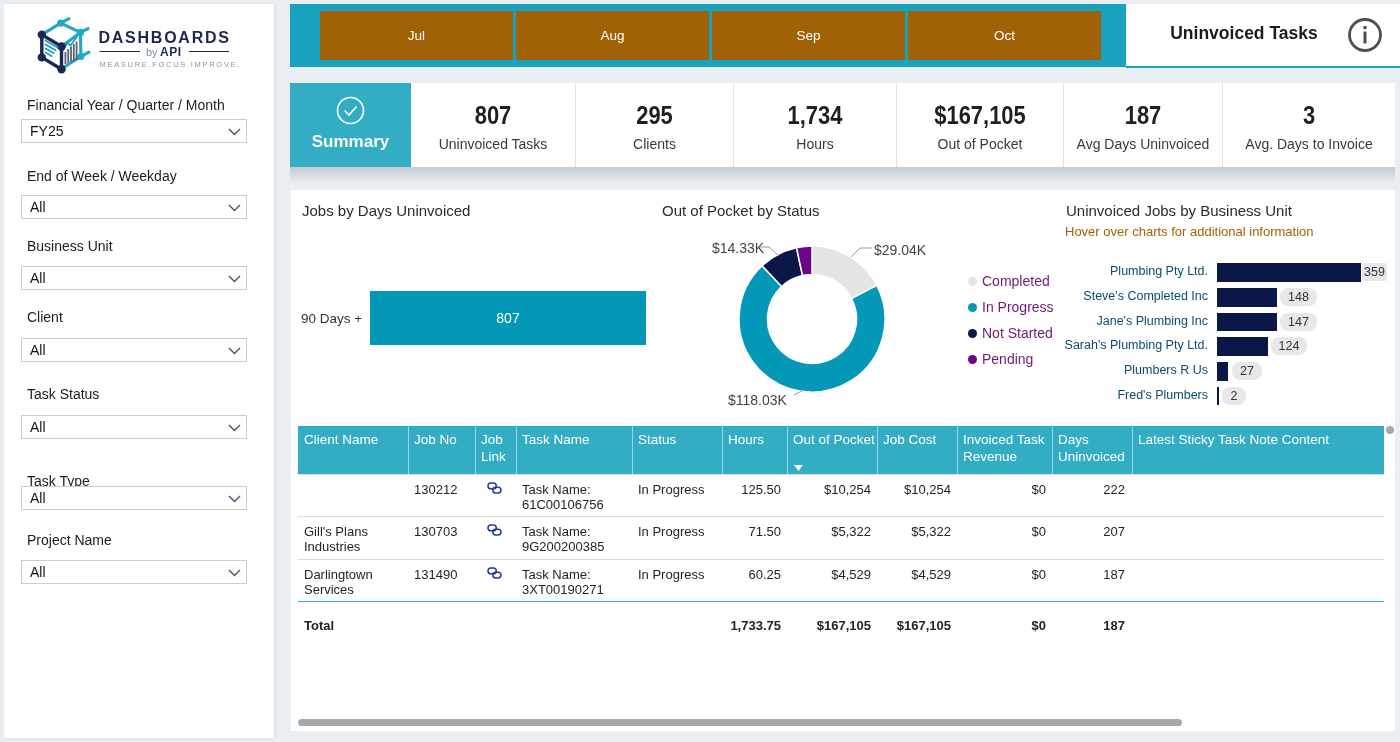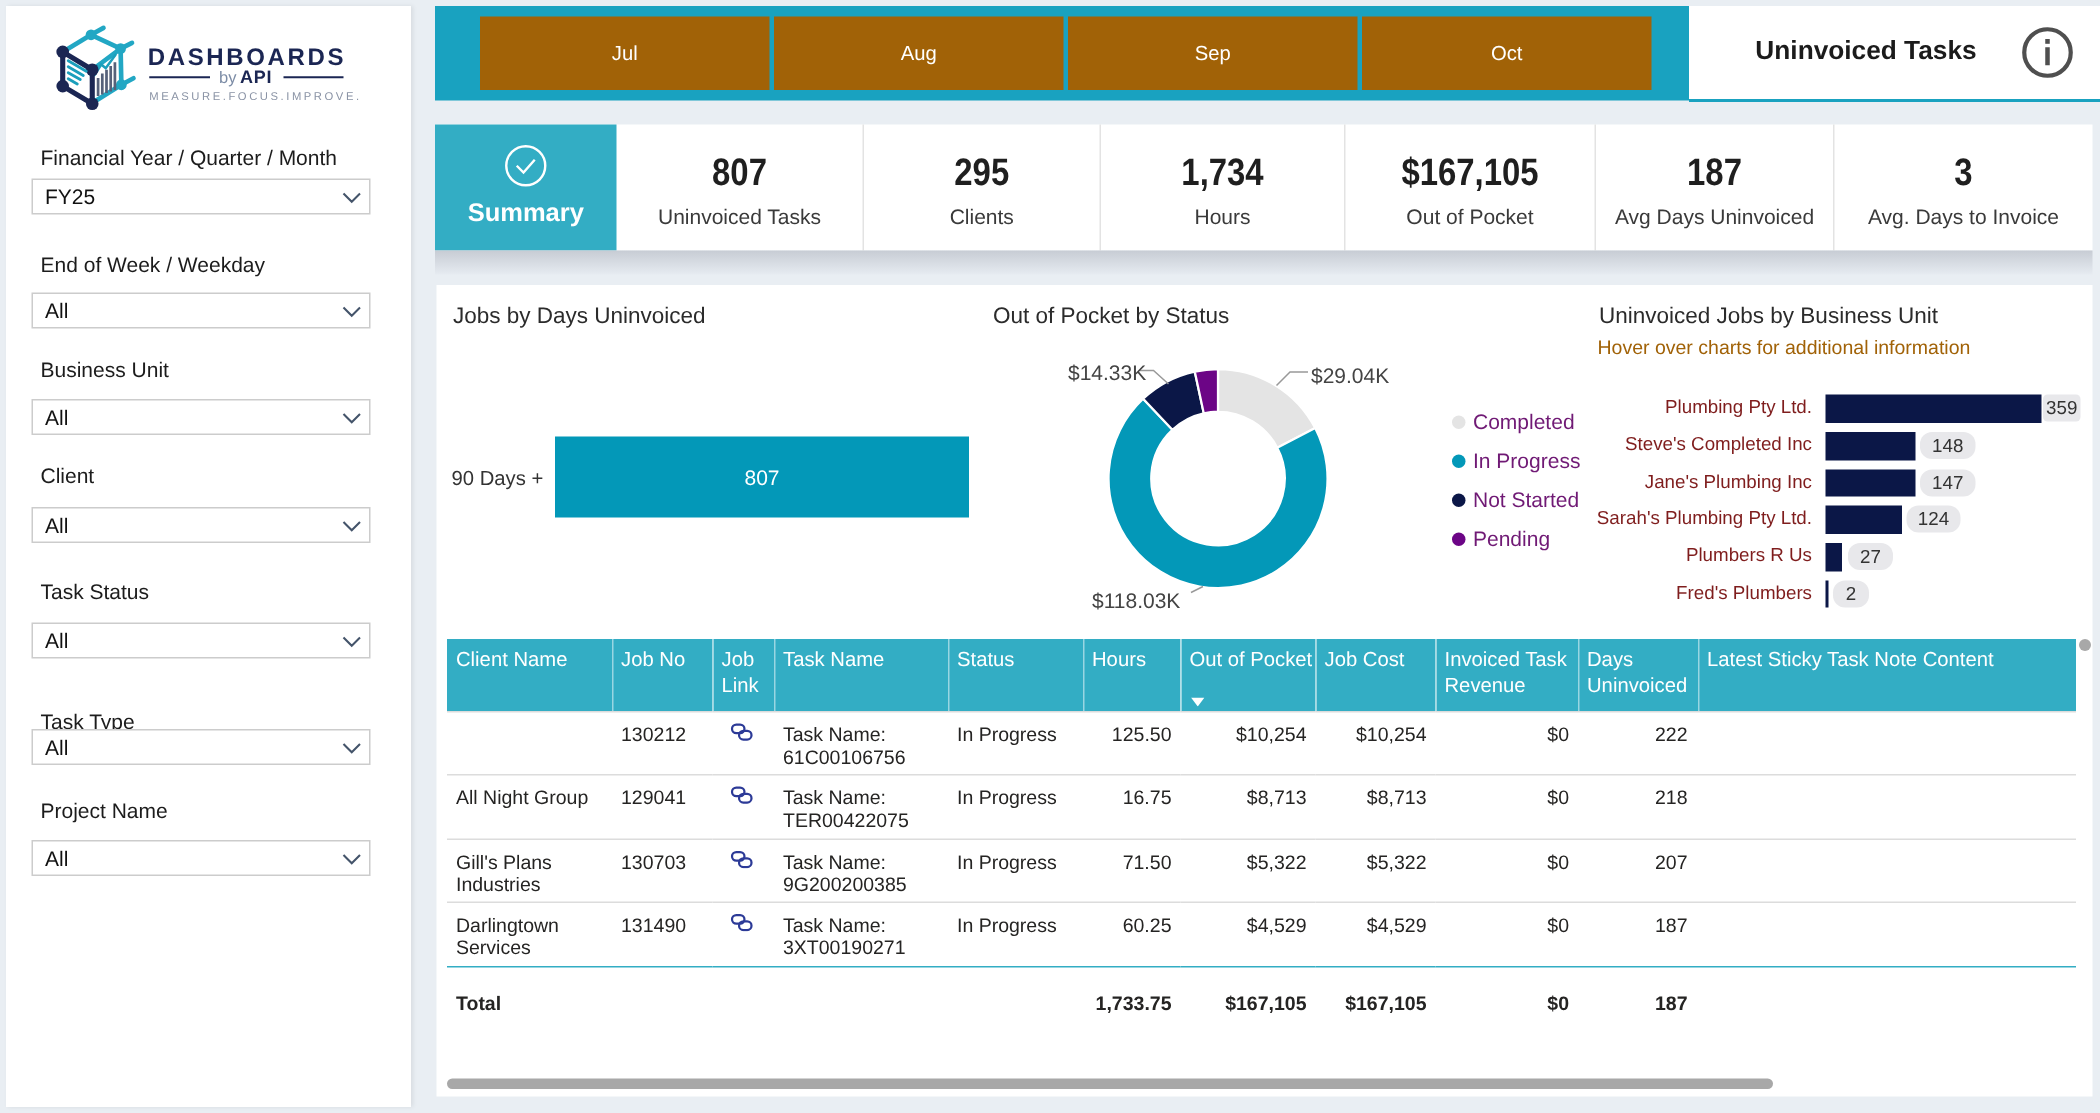--- a/index.html
+++ b/index.html
@@ -37,21 +37,21 @@
 
 
 #bigbar { left:370px; top:291px; width:276px; height:54px; background:#0398B8; color:#fff; font-size:14px; text-align:center; line-height:54px; }
 #bigbarlab { left:301px; top:311px; width:70px; font-size:13.5px; color:#333; white-space:nowrap; }
 
 
 .lgrow { position:absolute; font-size:14px; color:#701a75; }
 .lgrow .dot { display:inline-block; width:9px; height:9px; border-radius:50%; margin-right:5px; }
 
 
-.bulab { position:absolute; font-size:12.5px; color:#7f1d1d; text-align:right; width:172px; white-space:nowrap; }
+.bulab { position:absolute; font-size:12.5px; color:#0c4a6e; text-align:right; width:172px; white-space:nowrap; }
 .bubar { position:absolute; background:#0B1747; height:18.5px; }
 .bupill { position:absolute; background:#E8E8EB; height:18px; border-radius:8px; font-size:12.5px; color:#333; text-align:center; line-height:18px; }
 
 
 #tbl { left:298px; top:426px; width:1086px; }
 table { border-collapse:collapse; table-layout:fixed; width:1086px; }
 th { background:#33ADC4; color:#fff; font-weight:normal; font-size:13.5px; text-align:left; vertical-align:top; padding:5px 4px 0 6px; height:48px; position:relative; line-height:17px; overflow:hidden; }
 th.nw { white-space:nowrap; overflow:visible; }
 th:not(:first-child):before { content:""; position:absolute; left:0; top:0; bottom:0; width:1px; background:rgba(255,255,255,0.5); }
 td { font-size:13px; color:#252423; padding:7px 8px 0 6px; vertical-align:top; height:42.5px; }
@@ -304,38 +304,20 @@
           <td>Task Name: 61C00106756</td>
           <td>In Progress</td>
           <td class="num">125.50</td>
           <td class="num">$10,254</td>
           <td class="num">$10,254</td>
           <td class="num">$0</td>
           <td class="num" style="padding-right:7px;">222</td>
           <td></td>
         </tr>
 <tr class="datarow">
-          <td>All Night Group</td>
-          <td class="num" style="padding-right:19px;">129041</td>
-          <td style="text-align:center;"><svg width="15" height="12" viewBox="0 0 15 12">
-              <g fill="none" stroke="#2C3A97" stroke-width="1.5">
-                <rect x="1" y="1" width="8.3" height="5.8" rx="2.9"></rect>
-                <rect x="5.7" y="5.2" width="8.3" height="5.8" rx="2.9"></rect>
-              </g>
-            </svg></td>
-          <td>Task Name: TER00422075</td>
-          <td>In Progress</td>
-          <td class="num">16.75</td>
-          <td class="num">$8,713</td>
-          <td class="num">$8,713</td>
-          <td class="num">$0</td>
-          <td class="num" style="padding-right:7px;">218</td>
-          <td></td>
-        </tr>
-<tr class="datarow">
           <td>Gill's Plans Industries</td>
           <td class="num" style="padding-right:19px;">130703</td>
           <td style="text-align:center;"><svg width="15" height="12" viewBox="0 0 15 12">
               <g fill="none" stroke="#2C3A97" stroke-width="1.5">
                 <rect x="1" y="1" width="8.3" height="5.8" rx="2.9"></rect>
                 <rect x="5.7" y="5.2" width="8.3" height="5.8" rx="2.9"></rect>
               </g>
             </svg></td>
           <td>Task Name: 9G200200385</td>
           <td>In Progress</td>

